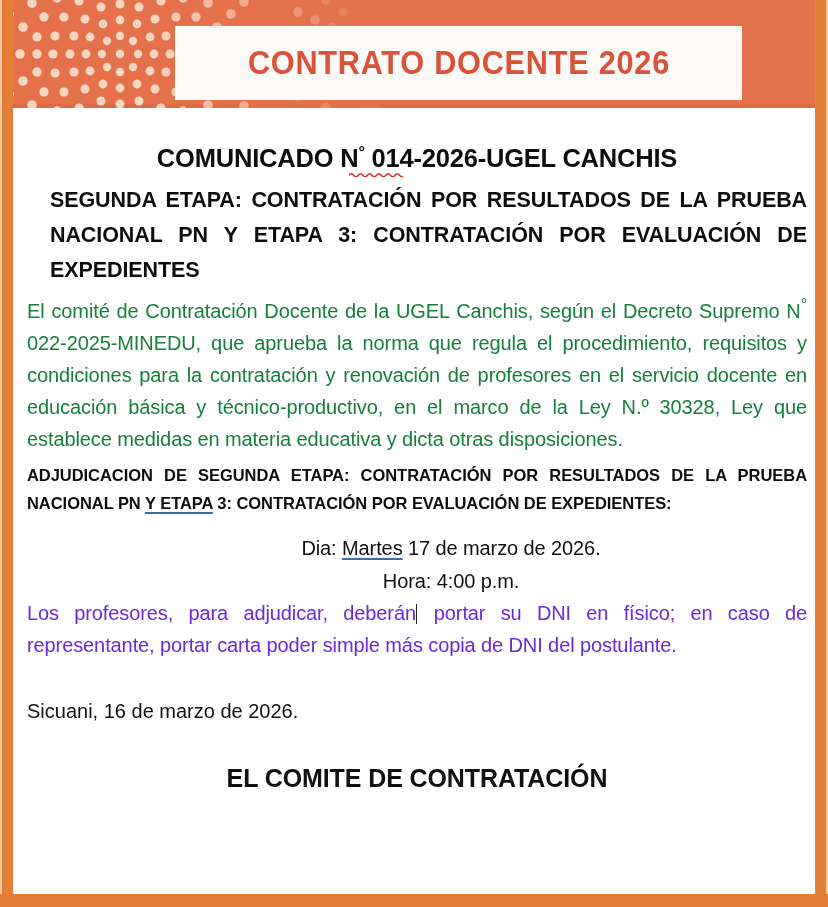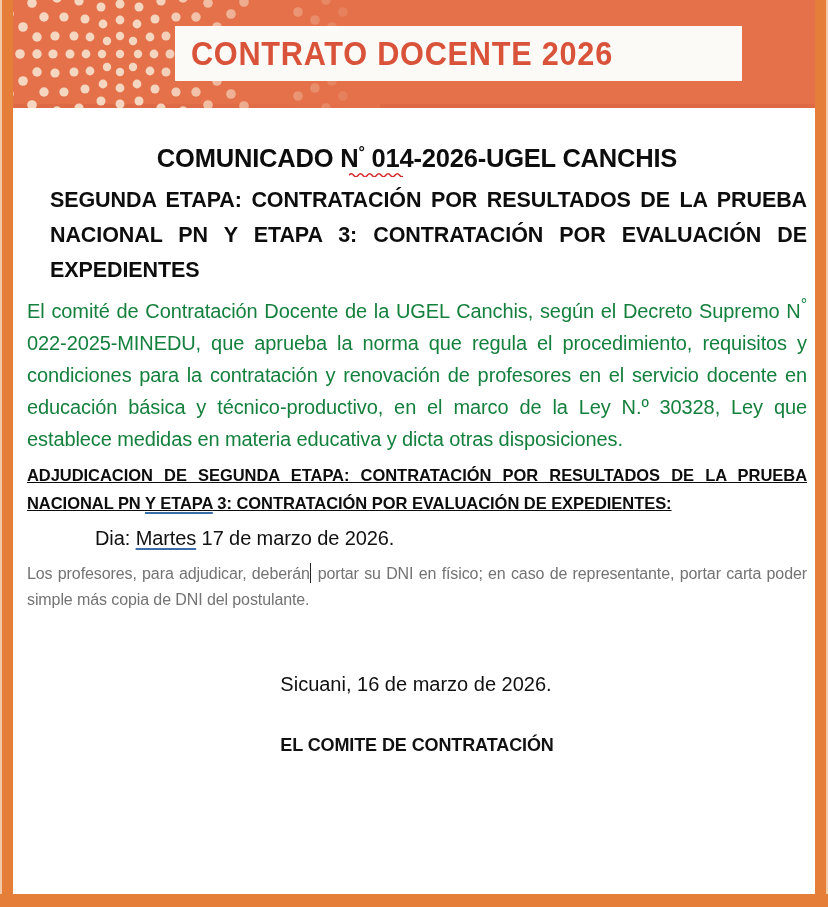--- a/index.html
+++ b/index.html
@@ -77,26 +77,26 @@
   .banner-fade {
     position: absolute;
     left: 0; top: 0; width: 380px; height: 108px;
     background: linear-gradient(to right, rgba(228,113,74,0) 0%, rgba(228,113,74,0) 40%, rgba(228,113,74,0.55) 72%, rgba(228,113,74,1) 100%);
     z-index: 2;
     pointer-events: none;
   }
   .banner-box {
     position: absolute;
     left: 175px; top: 26px;
-    width: 567px; height: 55px;
+    width: 567px; height: 74px;
     background: #FCFAF7;
     z-index: 3;
     display: flex;
     align-items: center;
-    justify-content: flex-start;
+    justify-content: center;
   }
   .banner-title {
     font-family: "Liberation Sans", sans-serif;
     font-weight: bold;
     font-size: 33px;
     letter-spacing: 0.8px;
     color: #D9533A;
     white-space: nowrap;
     transform: scaleX(0.93);
   }
@@ -167,70 +167,68 @@
 
   .adj {
     margin-top: 6px;
     font-size: 16.5px;
     font-weight: bold;
     color: #0d0d0d;
     line-height: 1.72;
     text-align: justify;
     text-align-last: left;
     letter-spacing: -0.05px;
-    text-decoration: underline;
   }
   .u-blue {
     text-decoration: underline;
     text-decoration-color: #3B6EA8;
     text-underline-offset: 3px;
     text-decoration-thickness: 2px;
   }
 
   .indent-line {
     margin-left: 68px;
     font-size: 20px;
     color: #111111;
     line-height: 1.62;
     letter-spacing: -0.1px;
   }
-  .indent-block { margin-top: 5px; }
+  .indent-block { margin-top: 15px; text-align: center; }
 
   .para2 {
-    margin-top: 6px;
-    font-size: 16px;
-    color: #737373;
+    font-size: 20px;
+    color: #6d28d9;
     line-height: 1.62;
     text-align: justify;
     text-align-last: left;
     letter-spacing: -0.1px;
   }
   
   .caret {
     display: inline-block;
     width: 1.5px;
     height: 20px;
     background: #222;
     vertical-align: -4px;
     margin: 0 1px 0 0;
   }
 
   .sign-date {
-    margin-top: 60px;
+    margin-top: 38px;
     font-size: 20px;
     color: #111111;
-    text-align: center;
+    text-align: left;
     padding-right: 2px;
     letter-spacing: 0px;
   }
 
   .sign-block {
     margin-top: 36px;
     text-align: center;
-    font-size: 18px;
+    font-size: 25px;
     font-weight: bold;
     color: #111111;
     line-height: 1.55;
     letter-spacing: -0.1px;
   }
 </style>
 </head>
 <body>
 
 <div id="page">
@@ -456,20 +454,21 @@
       </div>
 
       <div class="h-sub">SEGUNDA ETAPA: CONTRATACIÓN POR RESULTADOS DE LA PRUEBA NACIONAL PN Y ETAPA 3: CONTRATACIÓN POR EVALUACIÓN DE EXPEDIENTES</div>
 
       <div class="para"><span>El comité de Contratación Docente de la UGEL Canchis, según el Decreto Supremo N</span><span class="sup-o">°</span><span> 022-2025-MINEDU, que aprueba la norma que regula el procedimiento, requisitos y condiciones para la contratación y renovación de profesores en el servicio docente en educación básica y técnico-productivo, en el marco de la Ley N.º 30328, Ley que establece medidas en materia educativa y dicta otras disposiciones.</span></div>
 
       <div class="adj"><span>ADJUDICACION DE SEGUNDA ETAPA: CONTRATACIÓN POR RESULTADOS DE LA PRUEBA NACIONAL PN </span><span class="u-blue">Y ETAPA</span><span> 3: CONTRATACIÓN POR EVALUACIÓN DE EXPEDIENTES:</span></div>
 
       <div class="indent-block">
         <div class="indent-line"><span>Dia: </span><span class="u-blue">Martes</span><span> 17 de marzo de 2026.</span></div>
+        <div class="indent-line">Hora: 4:00 p.m.</div>
       </div>
 
       <div class="para2"><span>Los profesores, para adjudicar, deberán</span><span class="caret"></span><span> portar su DNI en físico; en caso de representante, portar carta poder simple más copia de DNI del postulante.</span></div>
 
       <div class="sign-date">Sicuani, 16 de marzo de 2026.</div>
 
       <div class="sign-block">
         <div>EL COMITE DE CONTRATACIÓN</div>
       </div>
 

